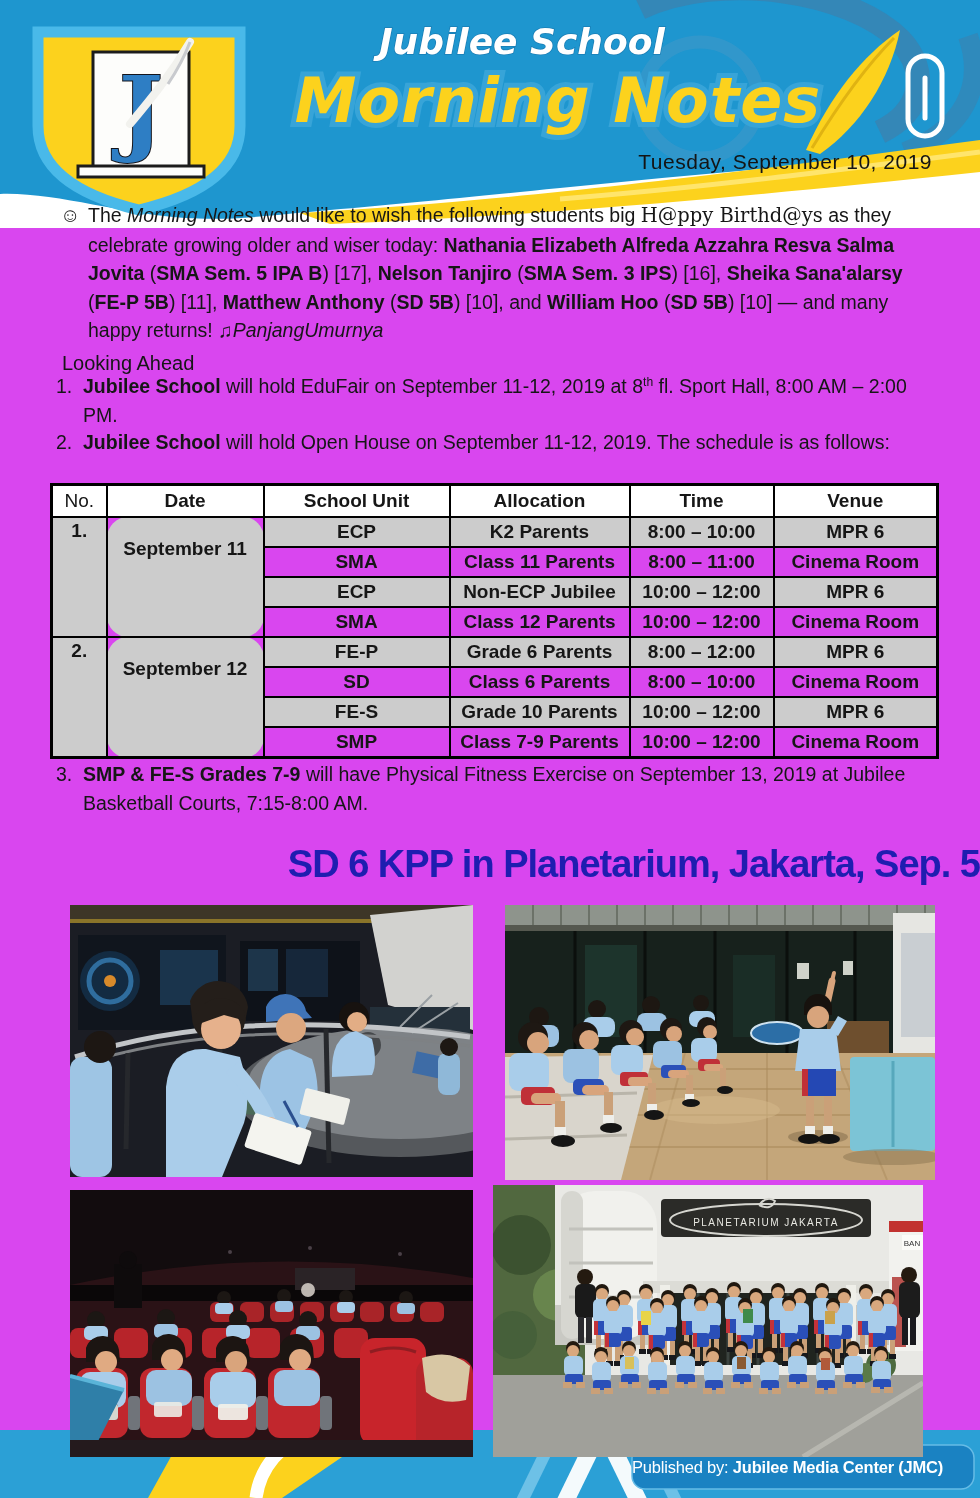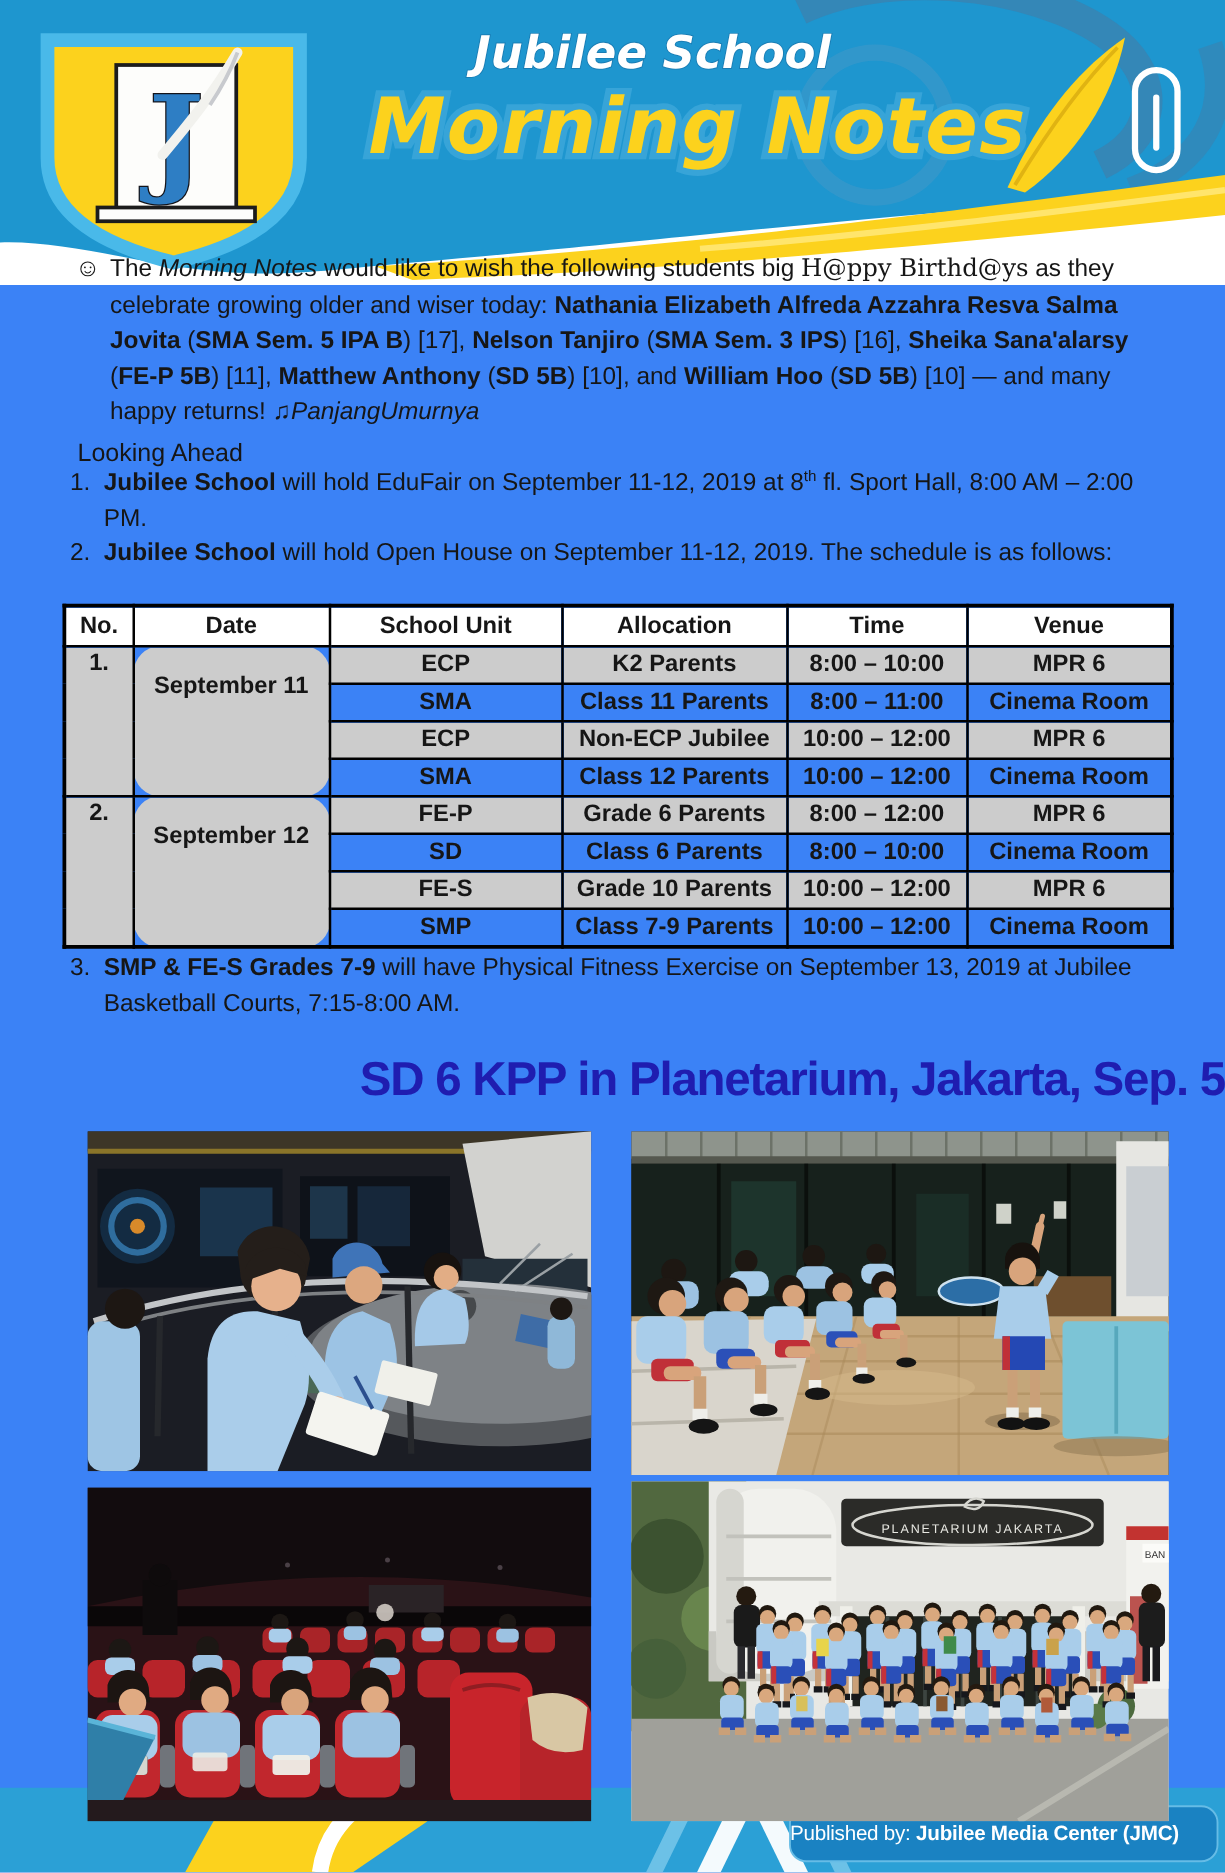--- a/index.html
+++ b/index.html
@@ -1,16 +1,16 @@
 <!DOCTYPE html>
 <html><head>
 <meta charset="utf-8">
 <style>
   html,body{margin:0;padding:0;background:#e8e8e8;}
-  .page{position:relative;width:980px;height:1498px;margin:0 auto;background:#3b82f6;overflow:hidden;
+  .page{position:relative;width:980px;height:1498px;margin:0 auto;background:#d946ef;overflow:hidden;
         font-family:"Liberation Sans",sans-serif;color:#161616;
         --header-blue:#1e96cf;--accent-yellow:#fcd21d;--gallery-title-blue:#1f1db0;
         --table-shade:#cccccc;--footer-band-blue:#2ba0d6;--footer-pill-blue:#1a82c2;}
   .header-svg{position:absolute;top:0;left:0;z-index:1;}
   .date{position:absolute;top:150px;right:48px;font-size:21px;color:#141414;z-index:5;letter-spacing:0.5px;}
   .birthday{position:absolute;top:201px;left:60px;width:868px;display:flex;z-index:2;}
   .bullet{width:28px;font-size:20px;line-height:28px;}
   .rich{flex:1;font-size:19.5px;line-height:28.5px;}
   .b{font-weight:700;}
   .i{font-style:italic;}
@@ -19,31 +19,31 @@
   .lk-heading{position:absolute;top:352px;left:62px;font-size:20px;font-weight:400;z-index:2;}
   .item{position:absolute;left:56px;width:872px;display:flex;z-index:2;}
   .item .num{width:27px;font-size:19.5px;line-height:28.5px;}
   #item1{top:372px;}
   #item2{top:428px;}
   #item3{top:760px;}
   table.schedule{position:absolute;top:483px;left:50px;width:886px;z-index:2;
         border-collapse:collapse;table-layout:fixed;font-size:19px;text-align:center;border:3px solid #000;}
   .schedule th,.schedule td{border:2px solid #000;height:28px;padding:0 3px;font-weight:700;white-space:nowrap;overflow:hidden;}
   .schedule thead th{height:30px;background:#fff;}
-  .schedule th.no-h{font-weight:700;}
+  .schedule th.no-h{font-weight:400;}
   .schedule td.no-cell{font-weight:700;background:var(--table-shade);vertical-align:top;padding-top:2px;}
   .schedule td.date-cell{background:var(--table-shade);vertical-align:top;padding-top:20px;border-radius:21px;}
   .schedule td.shaded{background:var(--table-shade);}
   .gallery-title{position:absolute;top:843px;left:0;width:980px;text-align:right;z-index:2;
         font-size:38px;font-weight:700;letter-spacing:-1px;color:var(--gallery-title-blue);}
   .photo{position:absolute;z-index:4;line-height:0;}
   #photo1{top:905px;left:70px;}
   #photo2{top:905px;left:505px;}
   #photo3{top:1190px;left:70px;}
-  #photo4{top:1185px;left:505px;}
+  #photo4{top:1185px;left:493px;}
   .footer-band{position:absolute;top:1430px;left:0;width:980px;height:68px;z-index:3;}
   .pill-text{position:absolute;top:15px;left:632px;width:342px;height:44px;line-height:44px;
         color:#ffffff;font-size:16.5px;letter-spacing:-0.2px;}
 </style>
 </head>
 <body>
 
 <div class="page" style="--header-blue: #1e96cf; --accent-yellow: #fcd21d; --gallery-title-blue: #1f1db0; --table-shade: #cccccc; --footer-band-blue: #2ba0d6; --footer-pill-blue: #1a82c2;">
 
   <svg class="header-svg" width="980" height="228" viewBox="0 0 980 228">
@@ -71,20 +71,21 @@
     <g transform="translate(38,32)">
       <path d="M0 0 H202 V94 Q202 154 101 178 Q0 154 0 94 Z" fill="var(--accent-yellow)" stroke="#49b9e9" stroke-width="11"></path>
       <rect x="55" y="20" width="96" height="120" fill="#fdfdfb" stroke="#1c1c1c" stroke-width="3"></rect>
       <rect x="40" y="134" width="126" height="11" fill="#fdfdfb" stroke="#1c1c1c" stroke-width="3"></rect>
       <text x="103" y="112" text-anchor="middle" font-family="'DejaVu Serif',serif" font-size="94" font-weight="bold" fill="#2e7ec4" stroke="#14141a" stroke-width="2" paint-order="stroke">J</text>
       <path d="M152 10 C132 44 112 68 92 92" stroke="#f2f2ee" stroke-width="8" fill="none" stroke-linecap="round"></path>
       <path d="M152 10 C146 26 138 40 130 52" stroke="#c8cace" stroke-width="3" fill="none"></path>
     </g>
   </svg>
 
+  <div class="date">Tuesday, September 10, 2019</div>
 
   <div class="birthday">
     <div class="bullet">☺</div>
     <div class="rich"><span>The </span><span class="i">Morning Notes</span><span> would like to wish the following students big </span><span class="deco">H@ppy Birthd@ys</span><span> as they celebrate growing older and wiser today: </span><span class="b">Nathania Elizabeth Alfreda Azzahra Resva Salma Jovita</span><span> (</span><span class="b">SMA Sem. 5 IPA B</span><span>) [17], </span><span class="b">Nelson Tanjiro</span><span> (</span><span class="b">SMA Sem. 3 IPS</span><span>) [16], </span><span class="b">Sheika Sana'alarsy</span><span> (</span><span class="b">FE-P 5B</span><span>) [11], </span><span class="b">Matthew Anthony</span><span> (</span><span class="b">SD 5B</span><span>) [10], and </span><span class="b">William Hoo</span><span> (</span><span class="b">SD 5B</span><span>) [10] — and many happy returns! </span><span class="i">♫PanjangUmurnya</span></div>
   </div>
 
   <div class="lk-heading">Looking Ahead</div>
 
   <div class="item" id="item1">
     <div class="num">1.</div>

